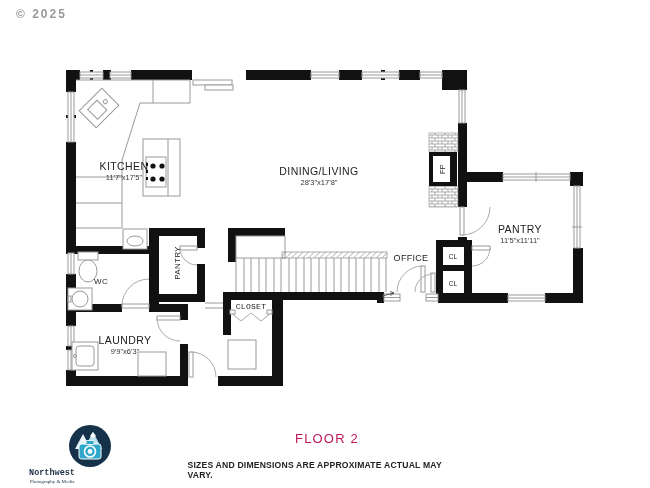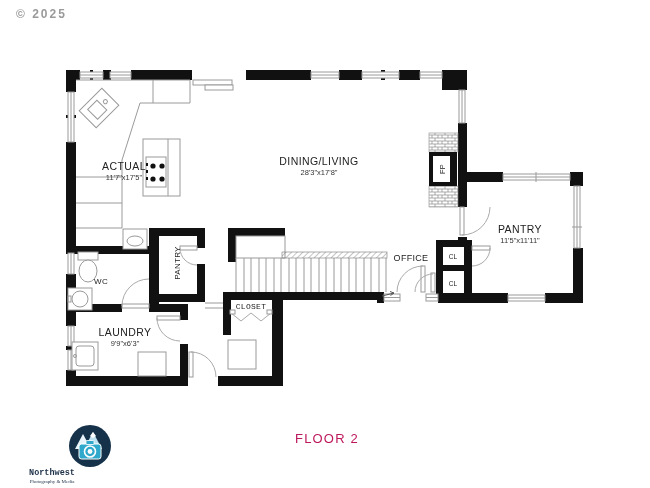--- a/index.html
+++ b/index.html
@@ -223,48 +223,49 @@
         <circle class="ln" cx="75" cy="356" r="1.5"></circle>
       </g>
       <rect class="ln" x="138" y="352" width="28" height="24"></rect>
       <rect class="ln" x="228" y="340" width="28" height="29"></rect>
     </g>
   </svg>
 
   <div id="copyright" class="">© 2025</div>
 
   <div class="lbl" style="left:124px;top:171px;">
-    <div class="rname">ACTUAL</div>
+    <div class="rname">KITCHEN</div>
     <div class="rdims">11'7"x17'5"</div>
   </div>
 
-  <div class="lbl" style="left:319px;top:166px;">
+  <div class="lbl" style="left:319px;top:176px;">
     <div class="rname">DINING/LIVING</div>
     <div class="rdims">28'3"x17'8"</div>
   </div>
 
   <div class="lbl" style="left:520px;top:234px;">
     <div class="rname">PANTRY</div>
     <div class="rdims">11'5"x11'11"</div>
   </div>
 
-  <div class="lbl" style="left:125px;top:337px;">
+  <div class="lbl" style="left:125px;top:345px;">
     <div class="rname">LAUNDRY</div>
     <div class="rdims">9'9"x6'3"</div>
   </div>
 
   <div class="lbl small" style="left:101px;top:281px;">WC</div>
   <div class="lbl small rot" style="left:177px;top:263px;">PANTRY</div>
   <div class="lbl small" style="left:411px;top:258px;font-size:9px;">OFFICE</div>
   <div class="lbl small" style="left:251px;top:306px;font-family:Liberation Mono, monospace;">CLOSET</div>
   <div class="lbl tiny" style="left:453px;top:256px;">CL</div>
   <div class="lbl tiny" style="left:453px;top:283px;">CL</div>
   <div class="lbl tiny rot" style="left:441.5px;top:169px;font-size:7.5px;">FP</div>
 
   <div id="floor-title">FLOOR 2</div>
+  <div id="disclaimer">SIZES AND DIMENSIONS ARE APPROXIMATE ACTUAL MAY VARY.</div>
 
   <svg id="logo" width="44" height="44" style="left:30px;top:424px;position:absolute;" viewBox="0 0 44 44">
     <circle cx="22" cy="22" r="21" fill="#16324a"></circle>
     <polygon points="7,25 15,10 23,25" fill="#e8f4fa"></polygon>
     <polygon points="16,25 25,8 34,25" fill="#bfe2f0"></polygon>
     <polygon points="22,12 25,8 28,12 25,14" fill="#ffffff"></polygon>
     <rect x="11" y="20" width="22" height="15" rx="2.5" fill="#2fa8cc" stroke="#ffffff" stroke-width="1"></rect>
     <rect x="18" y="16.5" width="8" height="4" rx="1" fill="#2fa8cc" stroke="#ffffff" stroke-width="0.8"></rect>
     <circle cx="22" cy="27.5" r="5.5" fill="none" stroke="#ffffff" stroke-width="1.6"></circle>
     <circle cx="22" cy="27.5" r="2.4" fill="#ffffff"></circle>

